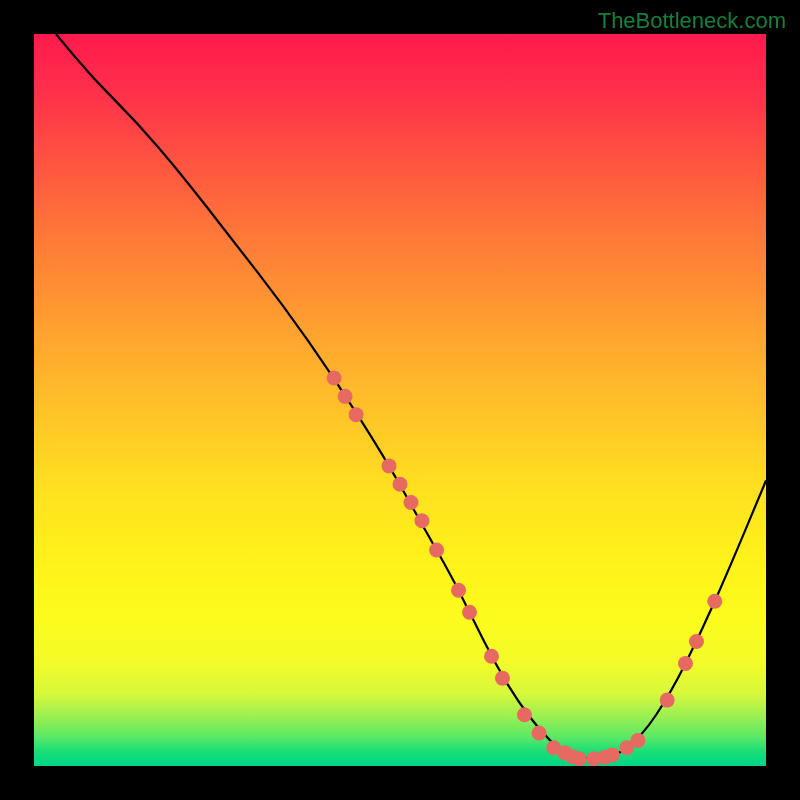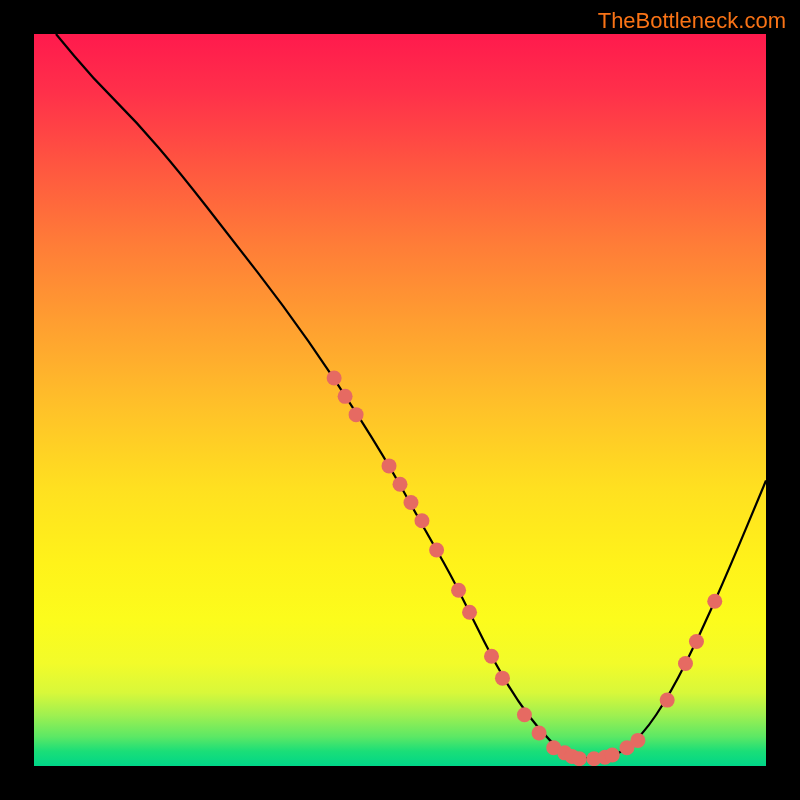--- a/index.html
+++ b/index.html
@@ -7,21 +7,21 @@
     width: 800px;
     height: 800px;
     background: #000;
     position: relative;
     font-family: Arial, sans-serif;
   }
   .watermark {
     position: absolute;
     top: 8px;
     right: 14px;
-    color: #f97316;
+    color: #15803d;
     font-size: 22px;
     font-weight: normal;
     z-index: 10;
   }
   .plot-area {
     position: absolute;
     top: 34px;
     left: 34px;
     width: 732px;
     height: 732px;

